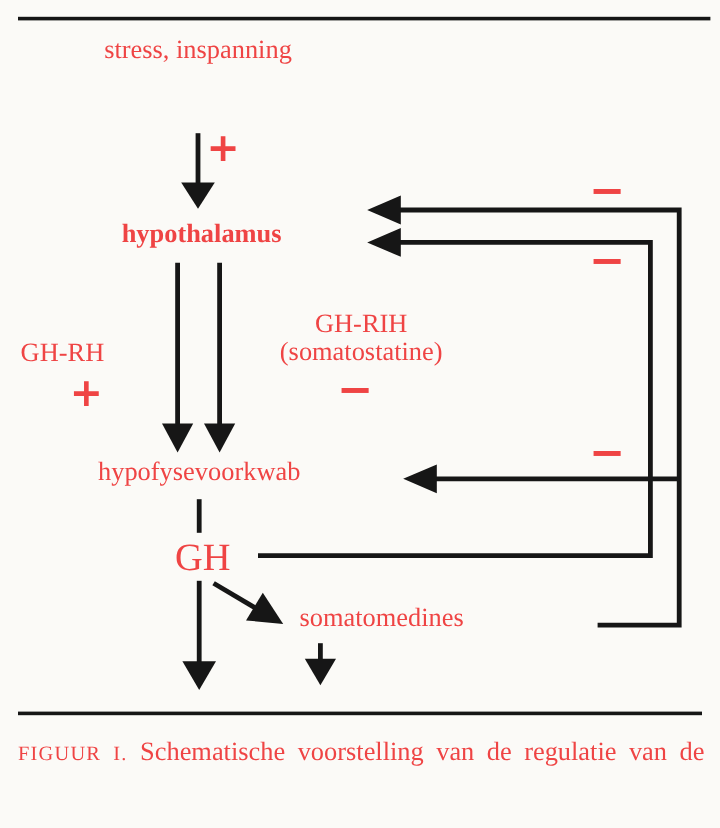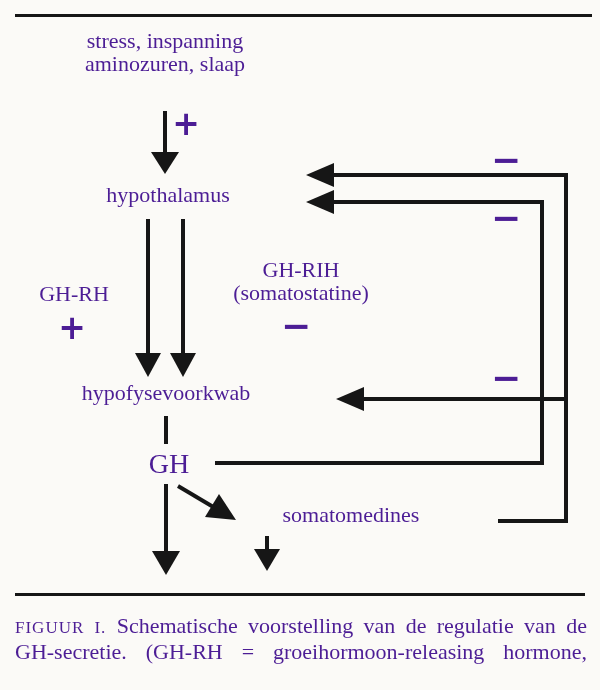--- a/index.html
+++ b/index.html
@@ -1,34 +1,34 @@
 <!DOCTYPE html>
 <html><head>
 <meta charset="utf-8">
 <style>
   html,body{margin:0;padding:0;}
   .page{
     position:relative;
     width:600px;height:690px;
     background:#fbfaf7;
     font-family:"Liberation Serif", serif;
-    color:#4c1d95;
+    color:#ef4444;
     overflow:hidden;
   }
   .rule{position:absolute;background:#161616;}
   .top-rule{left:15px;top:14px;width:577px;height:3px;}
   .bottom-rule{left:15px;top:593px;width:570px;height:3px;}
   .diagram-svg{position:absolute;left:0;top:0;}
   .lbl{
     position:absolute;
     font-size:22px;line-height:23px;
     text-align:center;white-space:nowrap;
     transform:translateX(-50%);
   }
-  .lbl-gh{font-size:28px;line-height:28px;}
+  .lbl-gh{font-size:32px;line-height:28px;}
   .sign{
     position:absolute;
     font-family:"DejaVu Sans", sans-serif;
     font-weight:bold;
     transform:translate(-50%,-50%);
     line-height:1;
   }
   .sign-plus{font-size:33px;}
   .sign-minus{font-size:36px;}
   .caption{
@@ -73,40 +73,38 @@
     <polygon points="236,520 205,517 219,494"></polygon>
 
     <line x1="166" y1="484" x2="166" y2="553"></line>
     <polygon points="166,575 152,551 180,551"></polygon>
     <line x1="267" y1="536" x2="267" y2="551"></line>
     <polygon points="267,571 254,549 280,549"></polygon>
   </svg>
 
   <div class="lbl" style="left:165px;top:29px;">
     <div>stress, inspanning</div>
-    <div>aminozuren, slaap</div>
   </div>
 
   <span class="sign sign-plus" style="left:186px;top:123px;">+</span>
   <span class="sign sign-plus" style="left:72px;top:327px;">+</span>
   <span class="sign sign-minus" style="left:296px;top:326px;">−</span>
   <span class="sign sign-minus" style="left:506px;top:160px;">−</span>
   <span class="sign sign-minus" style="left:506px;top:218px;">−</span>
   <span class="sign sign-minus" style="left:506px;top:378px;">−</span>
 
-  <div class="lbl" style="left:168px;top:183px;">hypothalamus</div>
-  <div class="lbl" style="left:74px;top:282px;">GH-RH</div>
+  <div class="lbl" style="left:168px;top:183px;font-weight:bold;">hypothalamus</div>
+  <div class="lbl" style="left:52px;top:282px;">GH-RH</div>
   <div class="lbl" style="left:301px;top:258px;">
     <div>GH-RIH</div>
     <div>(somatostatine)</div>
   </div>
   <div class="lbl" style="left:166px;top:381px;">hypofysevoorkwab</div>
   <div class="lbl lbl-gh" style="left:169px;top:450px;">GH</div>
-  <div class="lbl" style="left:318px;top:503px;margin-left:33px;">somatomedines</div>
+  <div class="lbl" style="left:318px;top:503px;">somatomedines</div>
 
   <div class="rule bottom-rule"></div>
 
   <div class="caption">
     <div class="cap-line jl"><span class="figlabel">FIGUUR I.</span> <span>Schematische voorstelling van de regulatie van de</span></div>
-    <div class="cap-line jl">GH-secretie. (GH-RH = groeihormoon-releasing hormone,</div>
   </div>
 
 </div>
 
 </body></html>

